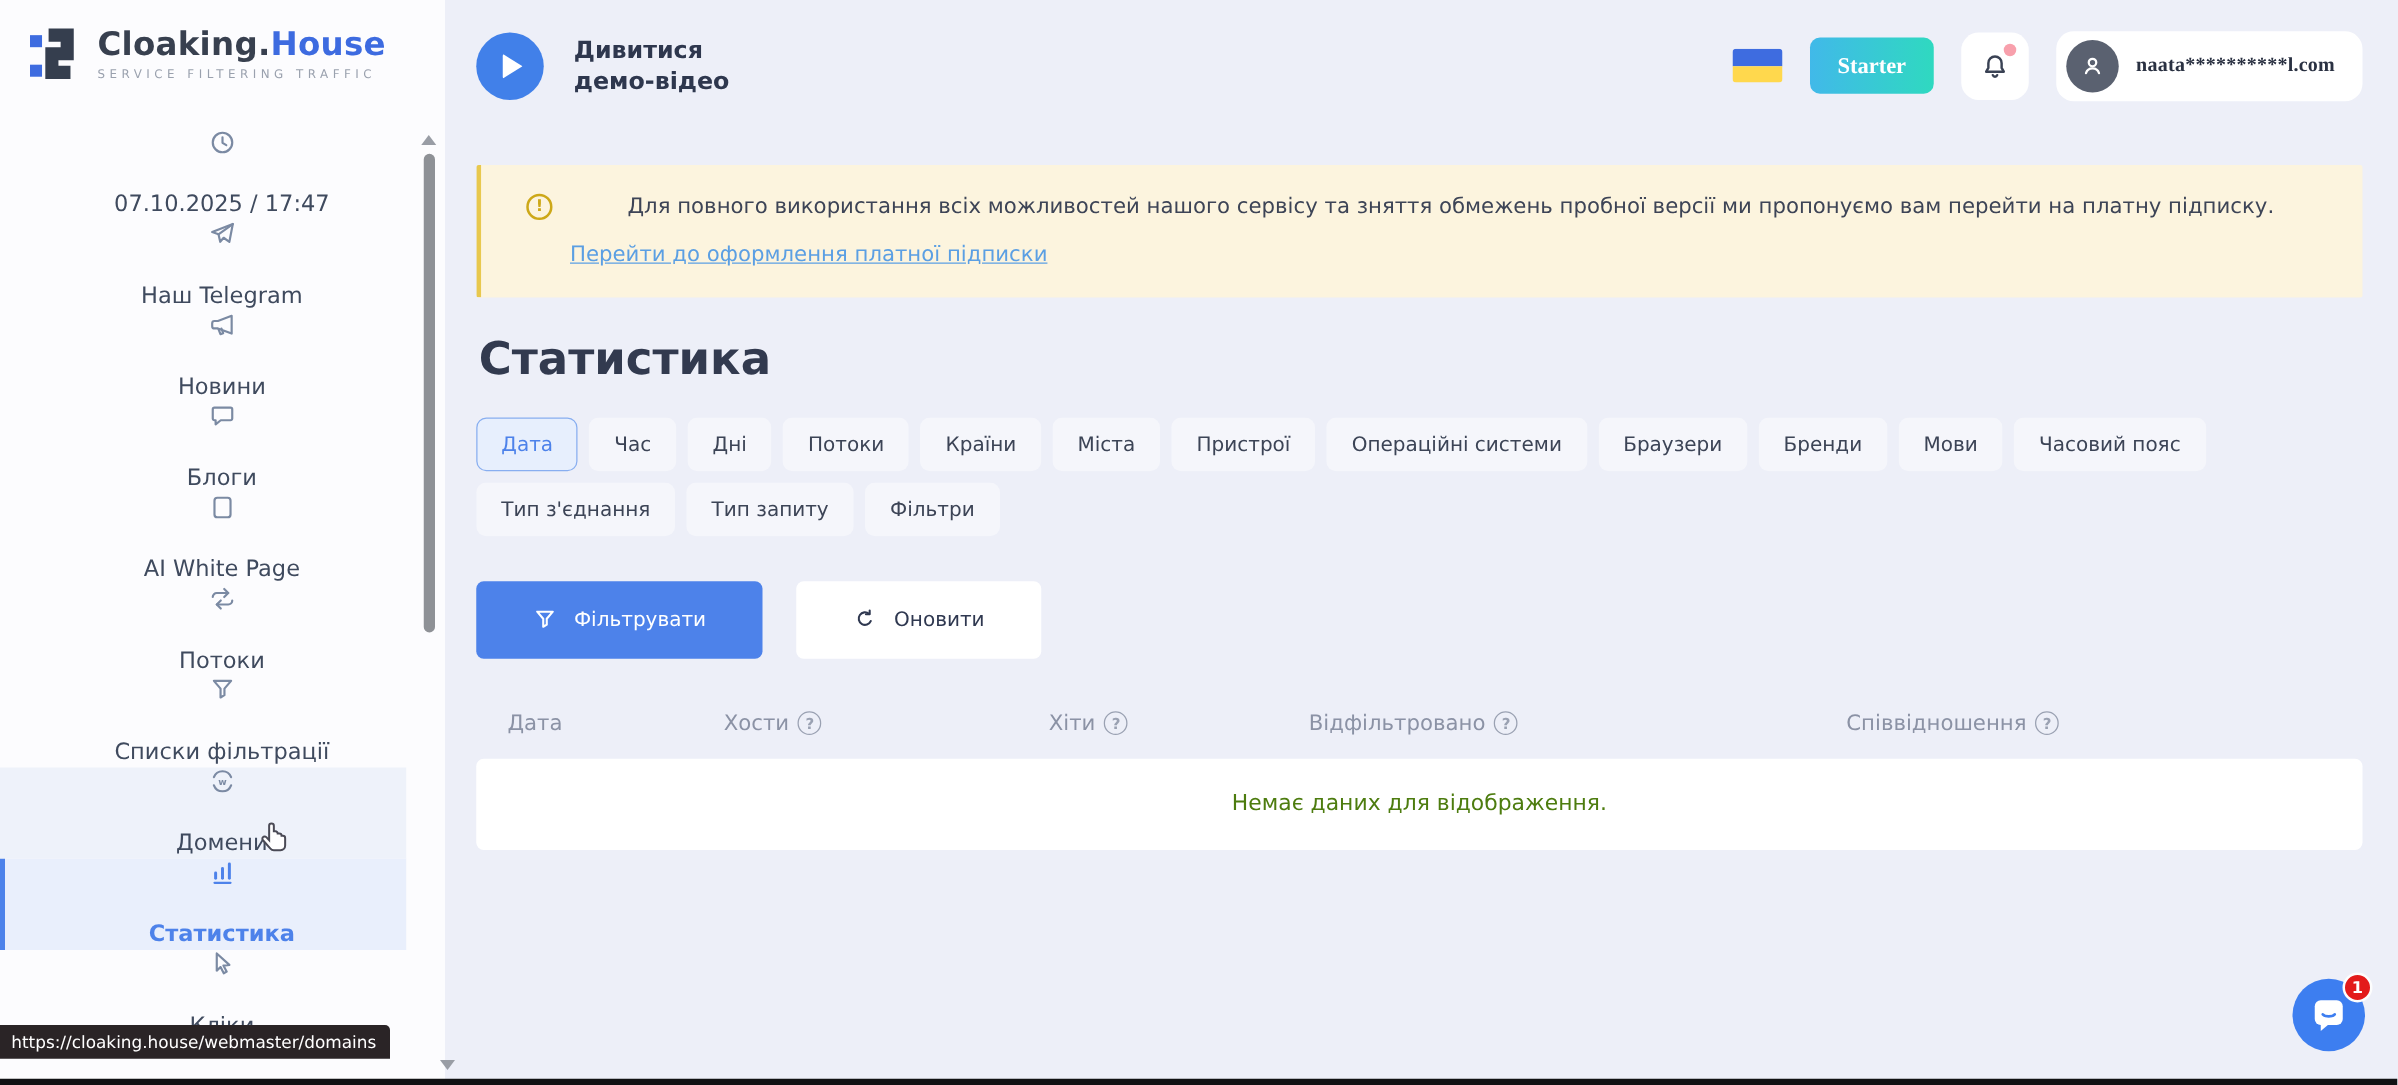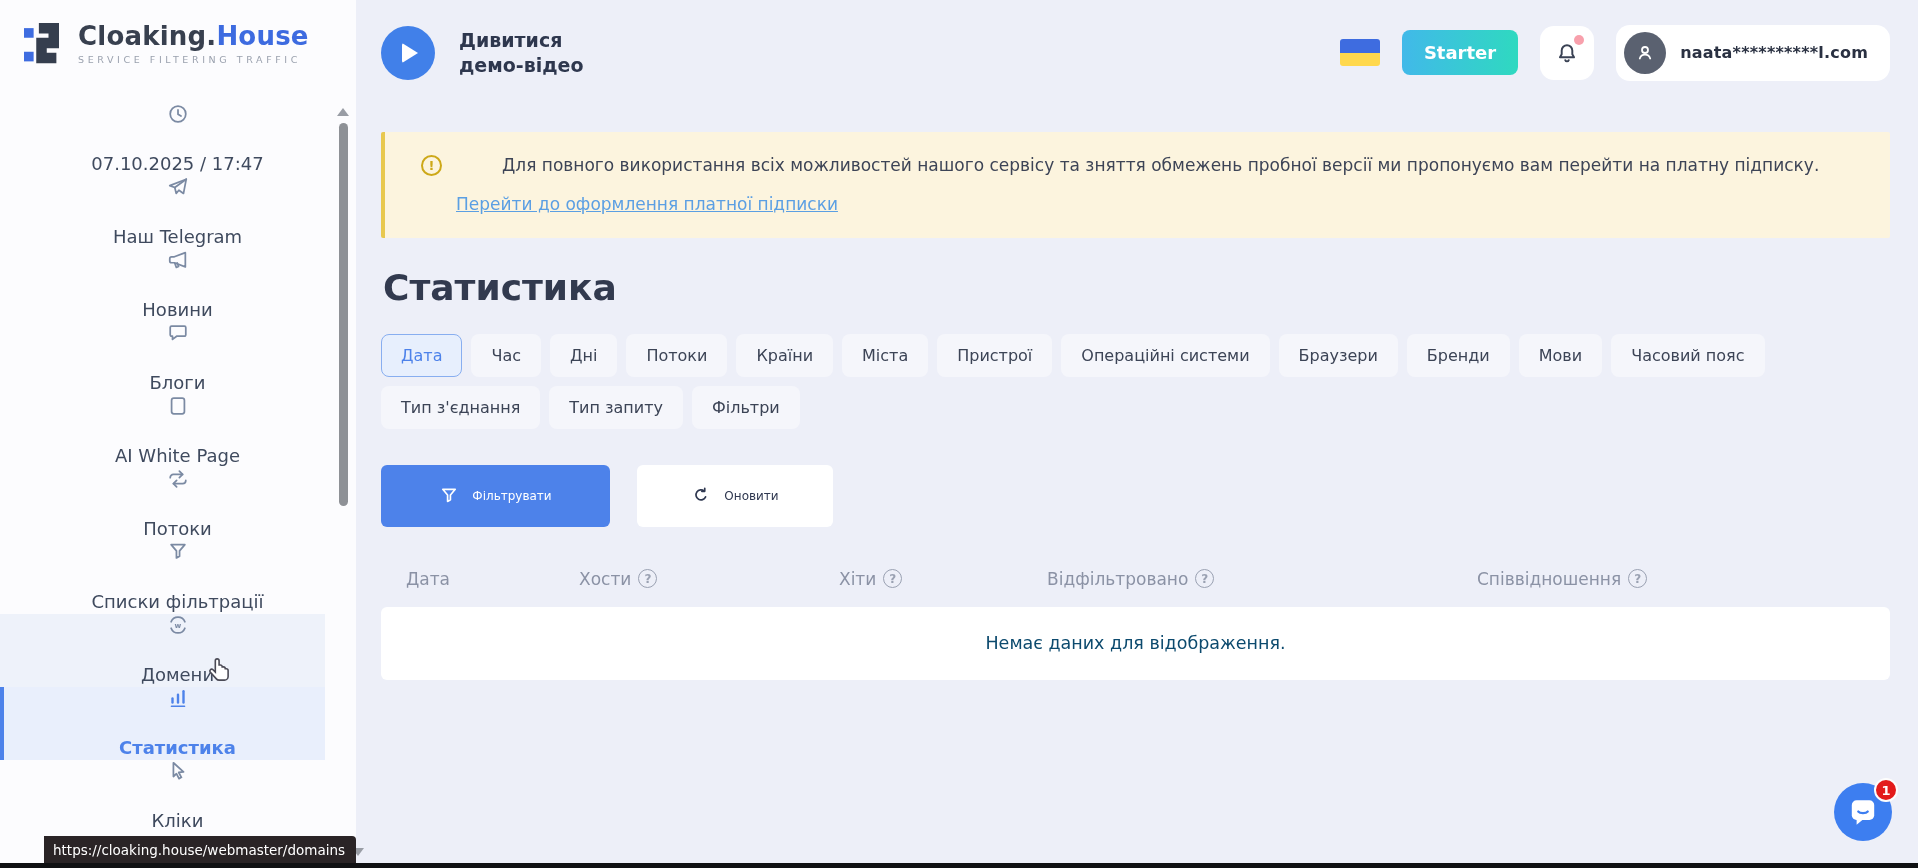--- a/index.html
+++ b/index.html
@@ -38,21 +38,21 @@
 
   .topbar { height:105px; display:flex; align-items:center; justify-content:space-between; }
   .demo { display:flex; align-items:center; gap:24px; cursor:pointer; }
   .play { width:54px; height:54px; border-radius:50%; background:#4180e9;
           display:flex; align-items:center; justify-content:center; }
   .play-tri { width:0; height:0; border-top:10px solid transparent; border-bottom:10px solid transparent;
               border-left:16px solid #ffffff; margin-left:4px; border-radius:2px; }
   .demo-label { font-weight:700; font-size:19px; color:#2e374e; line-height:1.3; }
   .demo-label span { display:block; }
 
-  .top-right { display:flex; align-items:center; gap:22px; }
+  .top-right { display:flex; align-items:center; gap:22px;font-family:Liberation Serif, serif; }
   .flag { width:40px; height:27px; border-radius:3px; overflow:hidden; cursor:pointer; flex-shrink:0; }
   .flag .f-b { height:50%; background:#3e6ce0; }
   .flag .f-y { height:50%; background:#ffd84d; }
   .starter { height:45px; padding:0 22px; border:none; border-radius:8px; cursor:pointer;
              background:linear-gradient(90deg,#41b9e9,#2fd9c0); color:#fff; font-size:18px;
              font-weight:700; font-family:inherit; }
   .bellbox { width:54px; height:54px; background:#fff; border-radius:14px; position:relative;
              display:flex; align-items:center; justify-content:center; cursor:pointer; }
   .bellbox .dot { position:absolute; top:9px; right:10px; width:10px; height:10px;
                   border-radius:50%; background:#f8a0ac; }
@@ -77,41 +77,41 @@
 
   
   .tabs { display:flex; gap:9px; margin-top:26px; }
   .tabs.row2 { margin-top:9px; }
   .tab { padding:11px 19px; border-radius:8px; background:#f5f6fb; border:1px solid transparent;
          font-size:16px; color:#3c4456; cursor:pointer; white-space:nowrap; font-family:inherit; }
   .tab.active { background:#e7effd; border-color:#88aef0; color:#4d82ea; }
 
   
   .actions { display:flex; gap:27px; margin-top:36px; }
-  .btn { height:62px; border:none; border-radius:6px; font-size:12px; font-family:inherit;
+  .btn { height:62px; border:none; border-radius:6px; font-size:16px; font-family:inherit;
          display:flex; align-items:center; justify-content:center; gap:13px; cursor:pointer; }
   .btn-primary { width:229px; background:#4d82ea; color:#fff; }
   .btn-secondary { width:196px; background:#ffffff; color:#2f3850; }
 
   
   .thead { display:flex; align-items:center; margin-top:42px; color:#8b92a5; font-size:17px; }
   .thead .cell { display:flex; align-items:center; gap:7px; padding-left:25px; }
   .c1 { width:173px; } .c2 { width:260px; } .c3 { width:208px; } .c4 { width:430px; } .c5 { flex:1; }
   .help { width:19px; height:19px; border:1.5px solid #9aa1b2; border-radius:50%; color:#9aa1b2;
           font-size:12px; font-weight:700; display:flex; align-items:center; justify-content:center;
           cursor:pointer; flex-shrink:0; }
   .empty-card { margin-top:18px; height:73px; background:#fff; border-radius:6px;
                 display:flex; align-items:center; justify-content:center;
-                font-size:17.5px; color:#0c4a6e; }
+                font-size:17.5px; color:#4d7c0f; }
 
   
   .cursor-hand { position:absolute; left:206px; top:656px; width:28px; height:32px; z-index:40; }
-  .url-tooltip { position:absolute; left:0; bottom:5px; height:27px; background:#2a2426; color:#fff;
+  .url-tooltip { position:absolute; left:0; bottom:21px; height:27px; background:#2a2426; color:#fff;
                  font-size:13.5px; display:flex; align-items:center; padding:0 11px 0 9px;
-                 border-radius:0 4px 0 0; z-index:30;margin-left:44px; }
+                 border-radius:0 4px 0 0; z-index:30; }
   .bottombar { position:absolute; left:0; right:0; bottom:0; height:5px; background:#101113; z-index:31; }
   .chat { position:absolute; right:26px; bottom:27px; width:58px; height:58px; border-radius:50%;
           background:#3d7ef0; display:flex; align-items:center; justify-content:center;
           cursor:pointer; z-index:40; }
   .chat .badge { position:absolute; top:-5px; right:-6px; min-width:24px; height:24px; border-radius:50%;
                  background:#e31b1b; border:2px solid #fdfdfd; color:#fff; font-size:13px; font-weight:700;
                  display:flex; align-items:center; justify-content:center; }
 </style>
 </head>
 <body>

